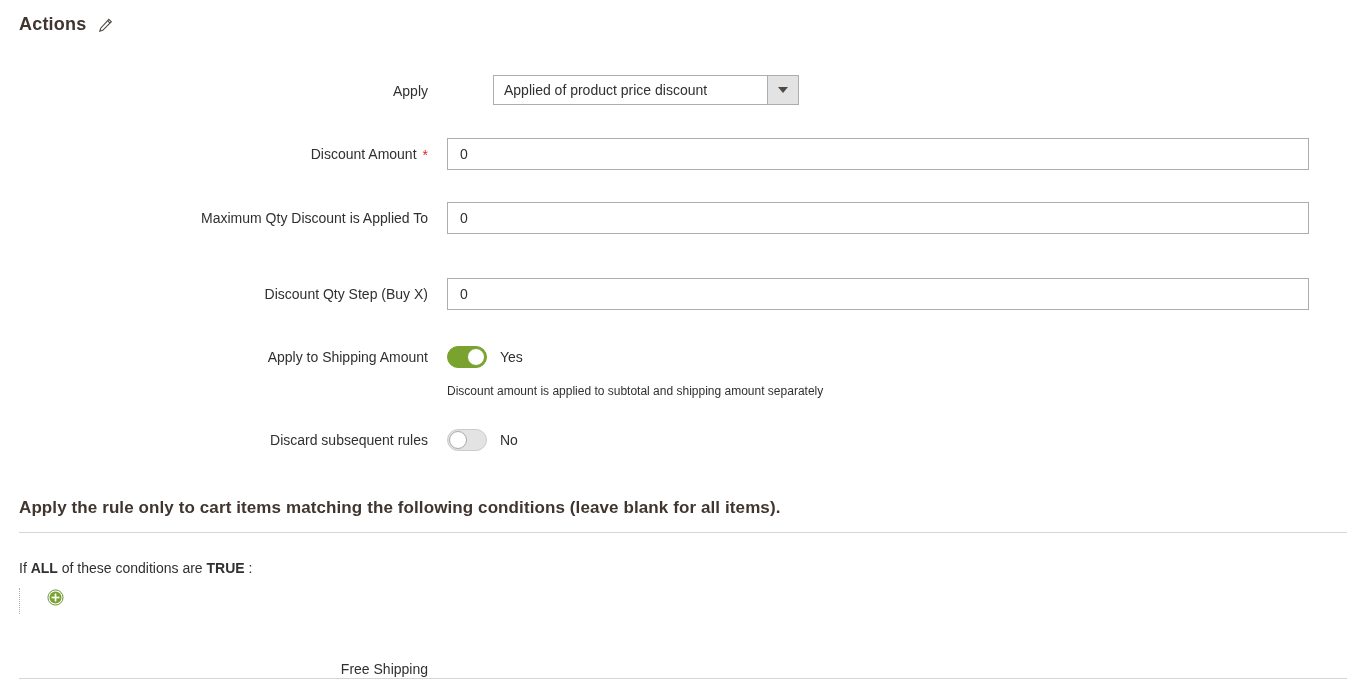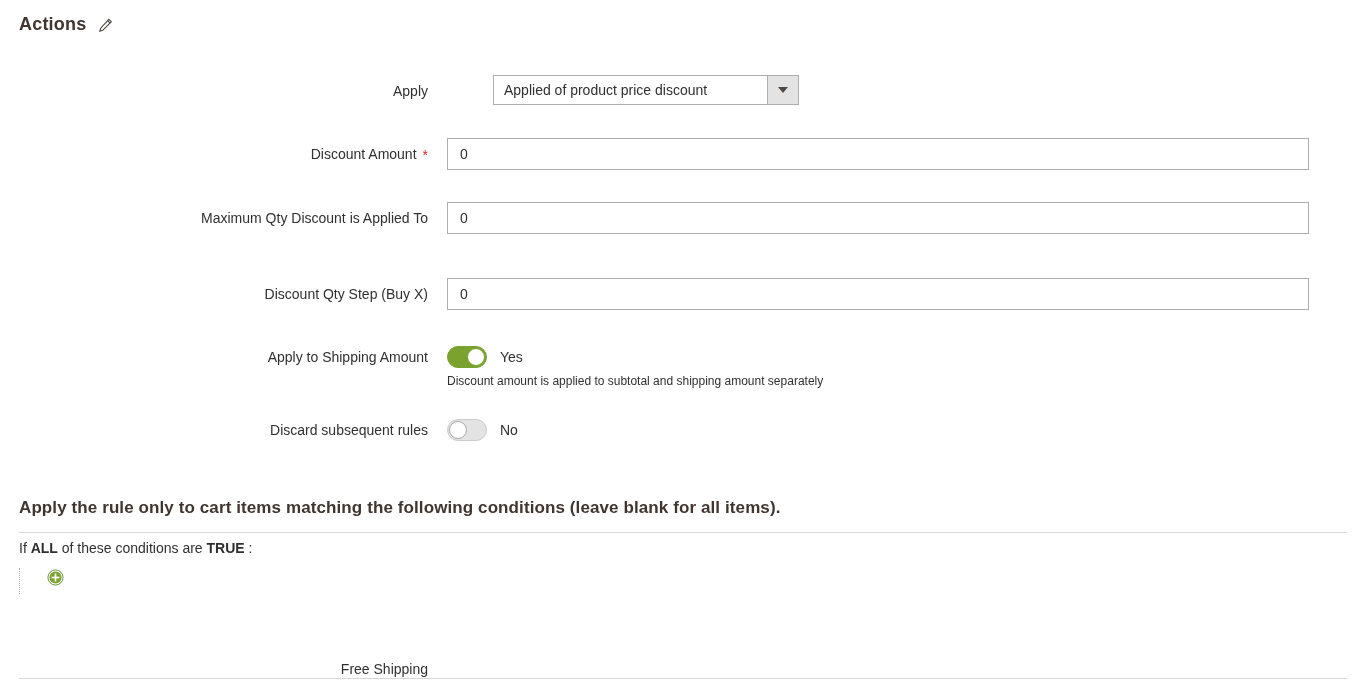--- a/index.html
+++ b/index.html
@@ -166,20 +166,21 @@
     left: 1px;
     border: 1px solid #aaaaaa;
   }
   .toggle-label {
     font-size: 14px;
     color: #303030;
   }
   .field-note {
     font-size: 12px;
     color: #303030;
+    margin-top: 10px;
     line-height: 16px;
   }
 
   
   .conditions-heading {
     position: absolute;
     left: 19px;
     top: 498px;
     font-size: 17px;
     font-weight: bold;
@@ -192,21 +193,21 @@
     width: 1328px;
     height: 1px;
     background: #d6d6d6;
   }
   .hr-top { top: 532px; }
   .hr-bottom { top: 678px; }
 
   .conditions-body {
     position: absolute;
     left: 19px;
-    top: 538px;
+    top: 558px;
     font-size: 14px;
     color: #303030;
   }
   .cond-line {
     line-height: 20px;
     white-space: nowrap;
   }
   .cond-line b {
     font-weight: bold;
     color: #303030;

